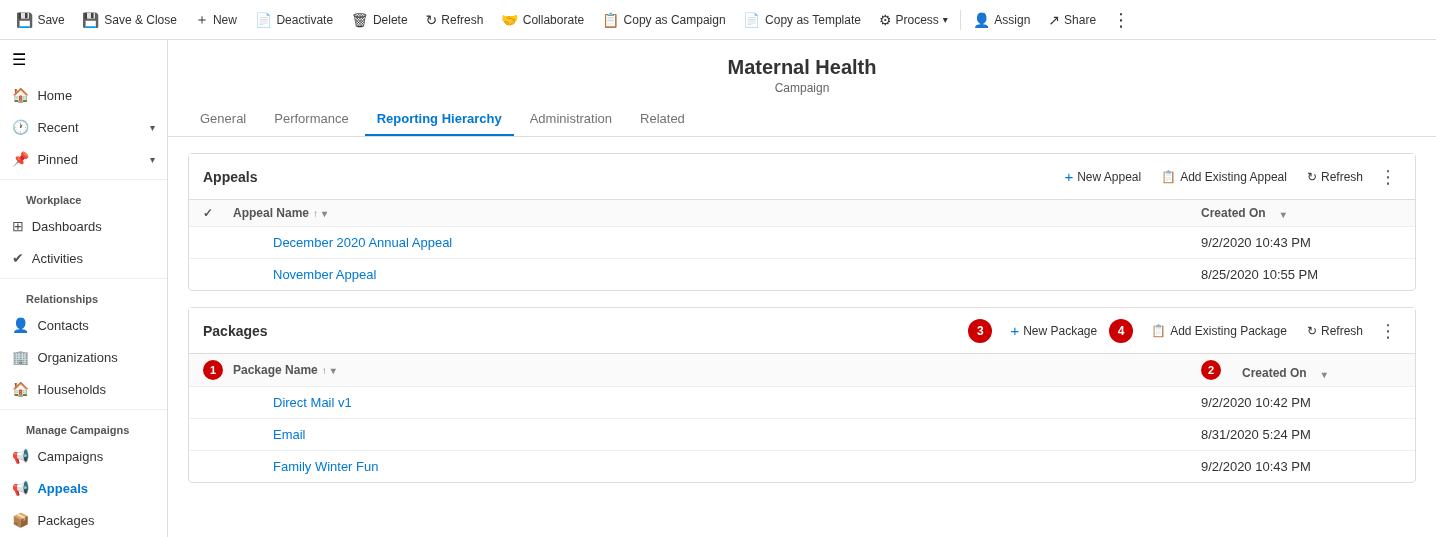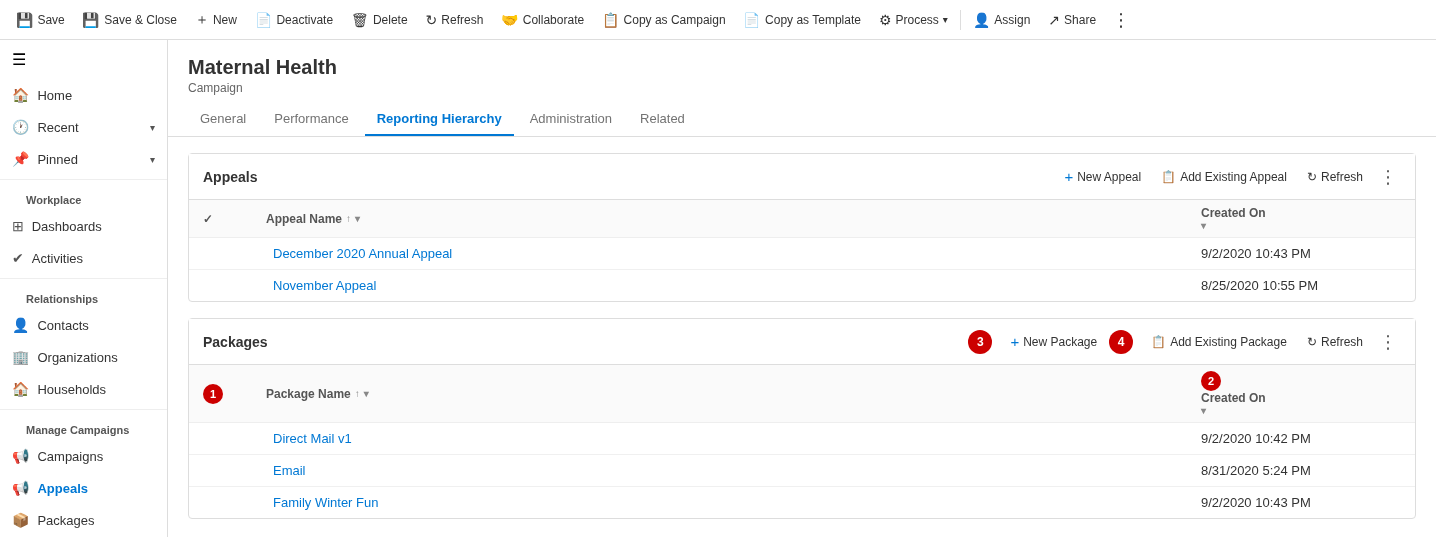--- a/index.html
+++ b/index.html
@@ -53,20 +53,21 @@
     .sidebar-divider { height: 1px; background: #eee; margin: 4px 0; }
 
     
     .content {
       flex: 1; overflow-y: auto; background: #fff; padding: 0;
     }
 
     
     .page-header {
       padding: 16px 20px 0;
+      text-align: center;
     }
     .page-title { font-size: 20px; font-weight: 600; color: #333; }
     .page-subtitle { font-size: 12px; color: #666; margin-top: 2px; }
 
     
     .tabs {
       display: flex; border-bottom: 1px solid #ddd; margin: 8px 0 0;
       padding: 0 20px;
     }
     .tab {
@@ -95,22 +96,22 @@
     }
     .section-more { font-size: 18px; cursor: pointer; color: #555; padding: 0 4px; }
 
     
     .table-header {
       display: flex; align-items: center; padding: 6px 14px;
       background: #fafafa; border-bottom: 1px solid #eee;
       font-size: 12px; font-weight: 600; color: #555;
     }
     .col-check { width: 30px; flex-shrink: 0; }
-    .col-name { flex: 1; display: flex; align-items: center; gap: 4px; cursor: pointer; margin-left: 33px; }
-    .col-date { width: 200px; flex-shrink: 0; display: flex; align-items: flex-start; gap: 0; cursor: pointer; flex-direction: column; }
+    .col-name { flex: 1; display: flex; align-items: center; gap: 4px; cursor: pointer; }
+    .col-date { width: 200px; flex-shrink: 0; display: flex; align-items: flex-end; gap: 15px; cursor: pointer; }
     .sort-icon { font-size: 10px; color: #888; }
 
     .table-row {
       display: flex; align-items: flex-start; padding: 8px 14px;
       border-bottom: 1px solid #f0f0f0;
       gap: 40px;
     }
     .table-row:last-child { border-bottom: none; }
     .row-check { width: 30px; flex-shrink: 0; }
     .row-name { flex: 1; color: #0078d4; cursor: pointer; font-size: 13px; }

